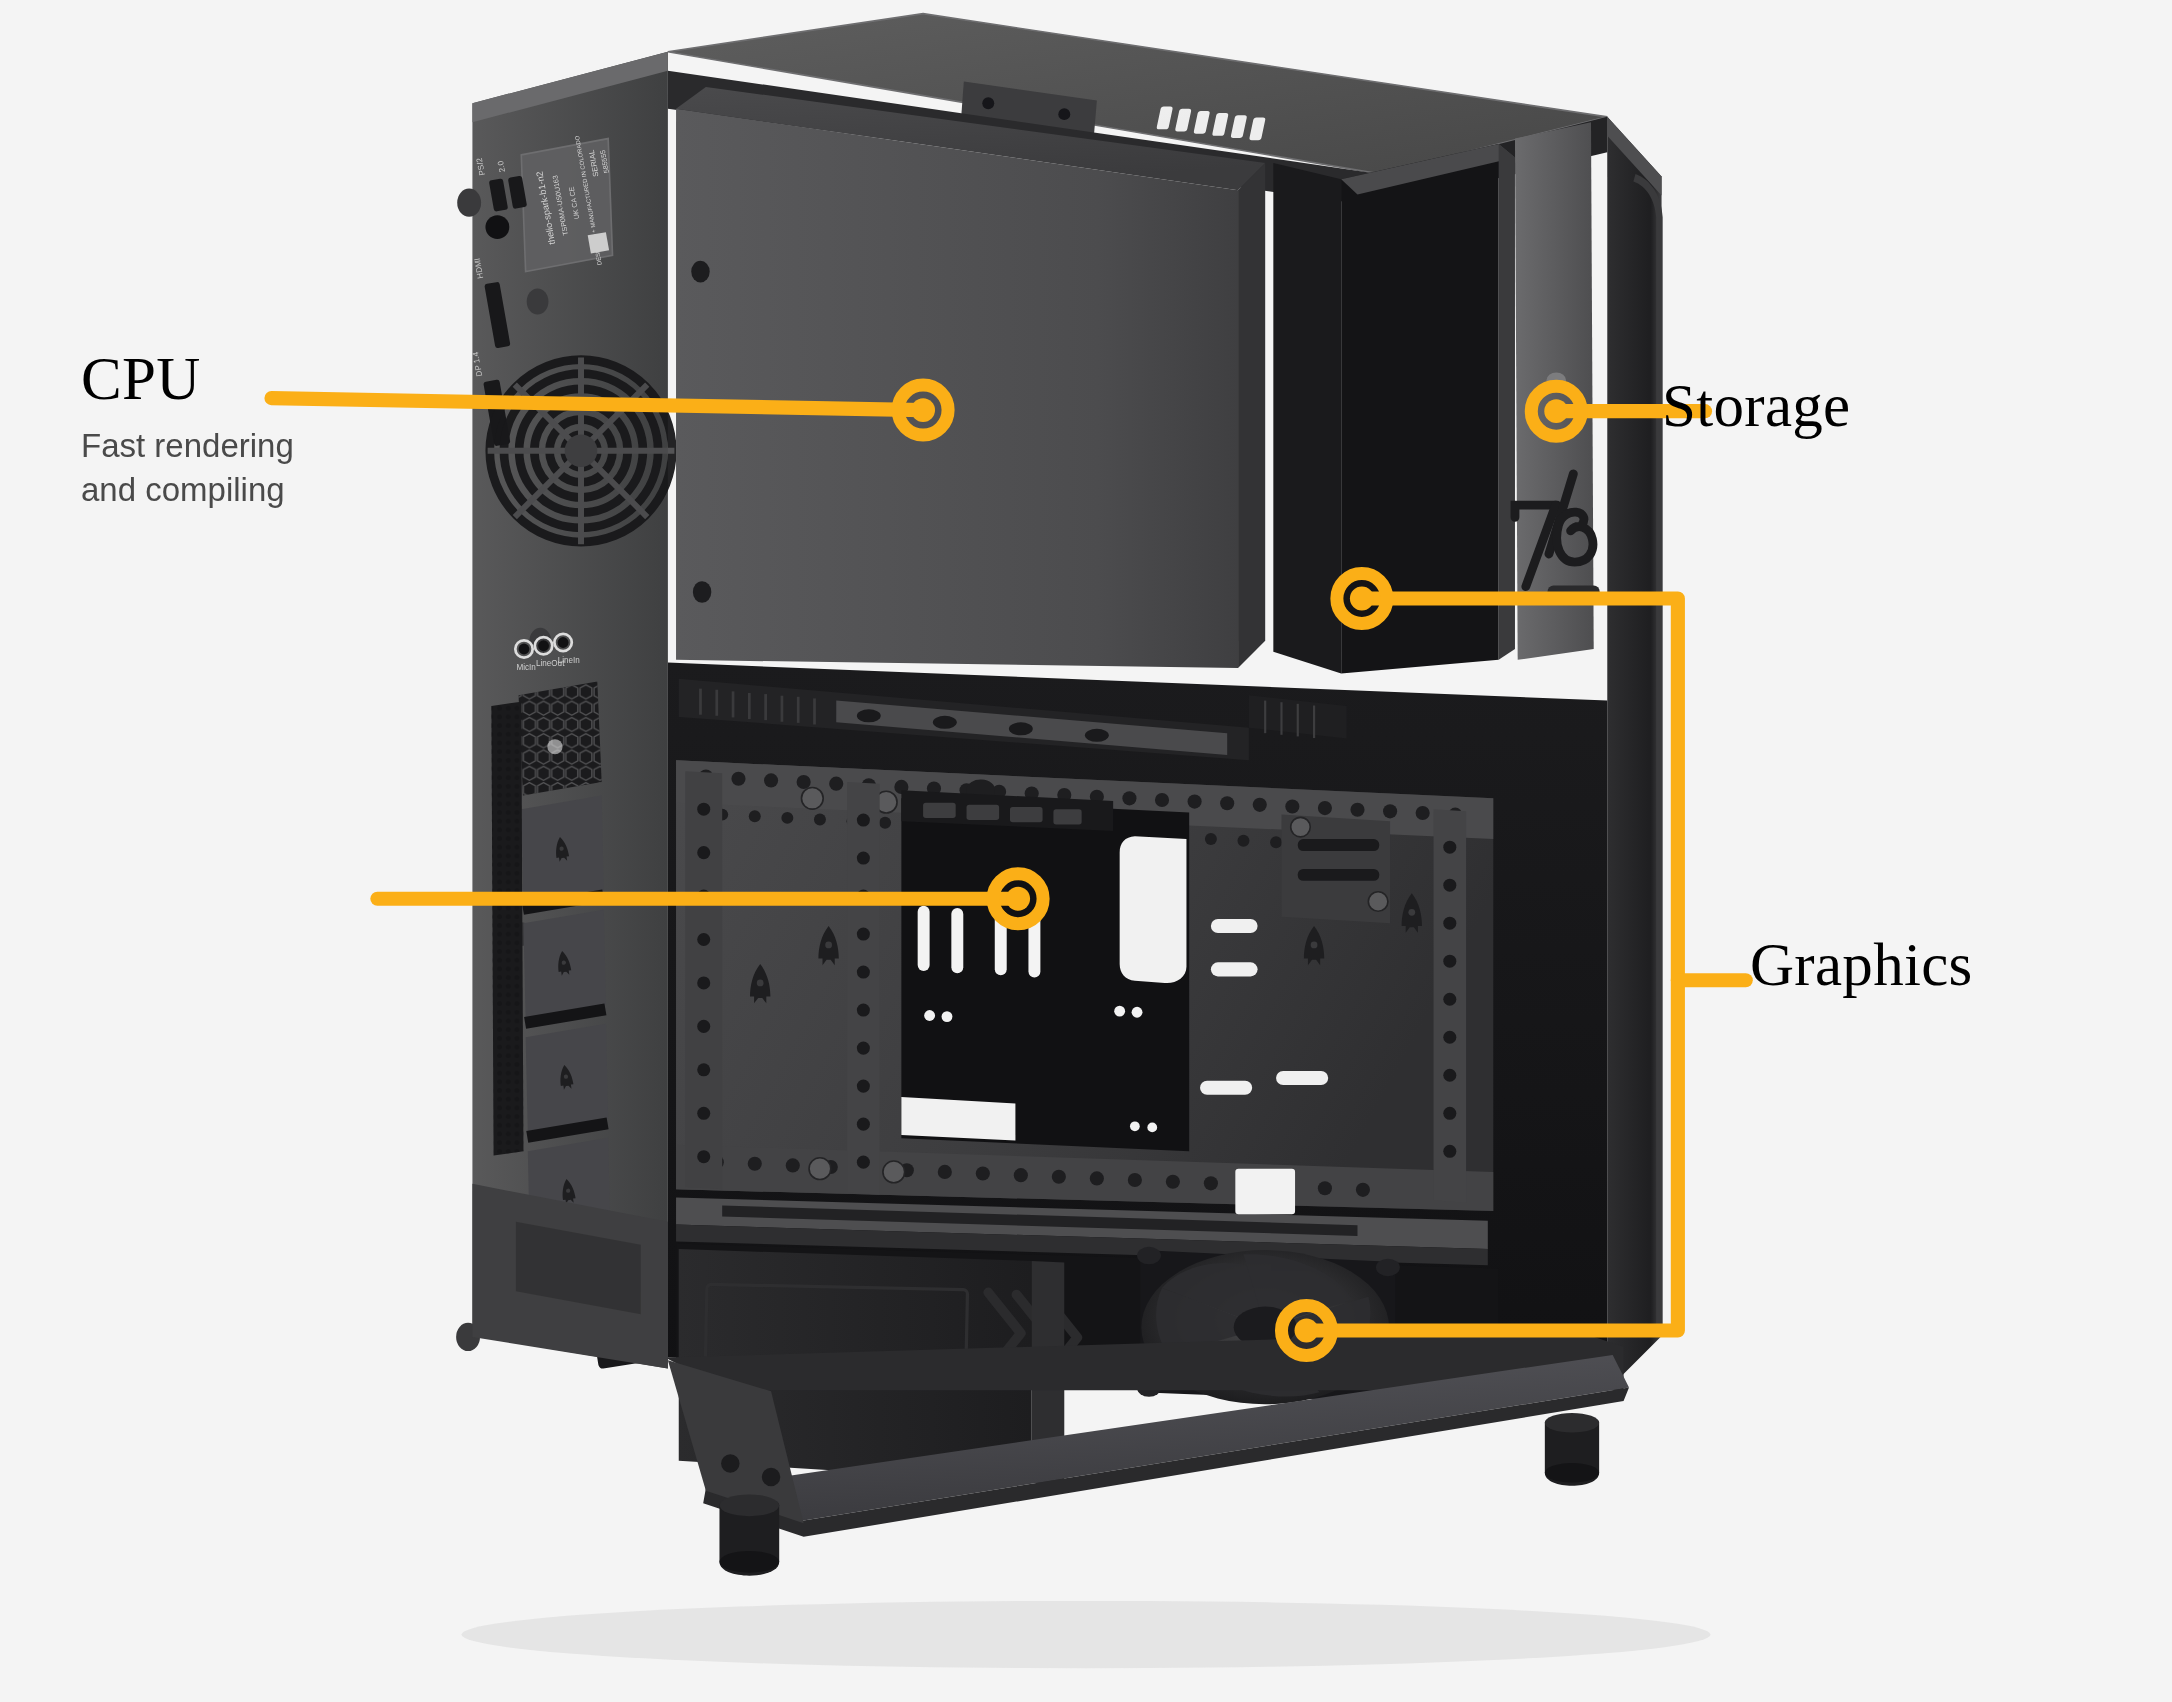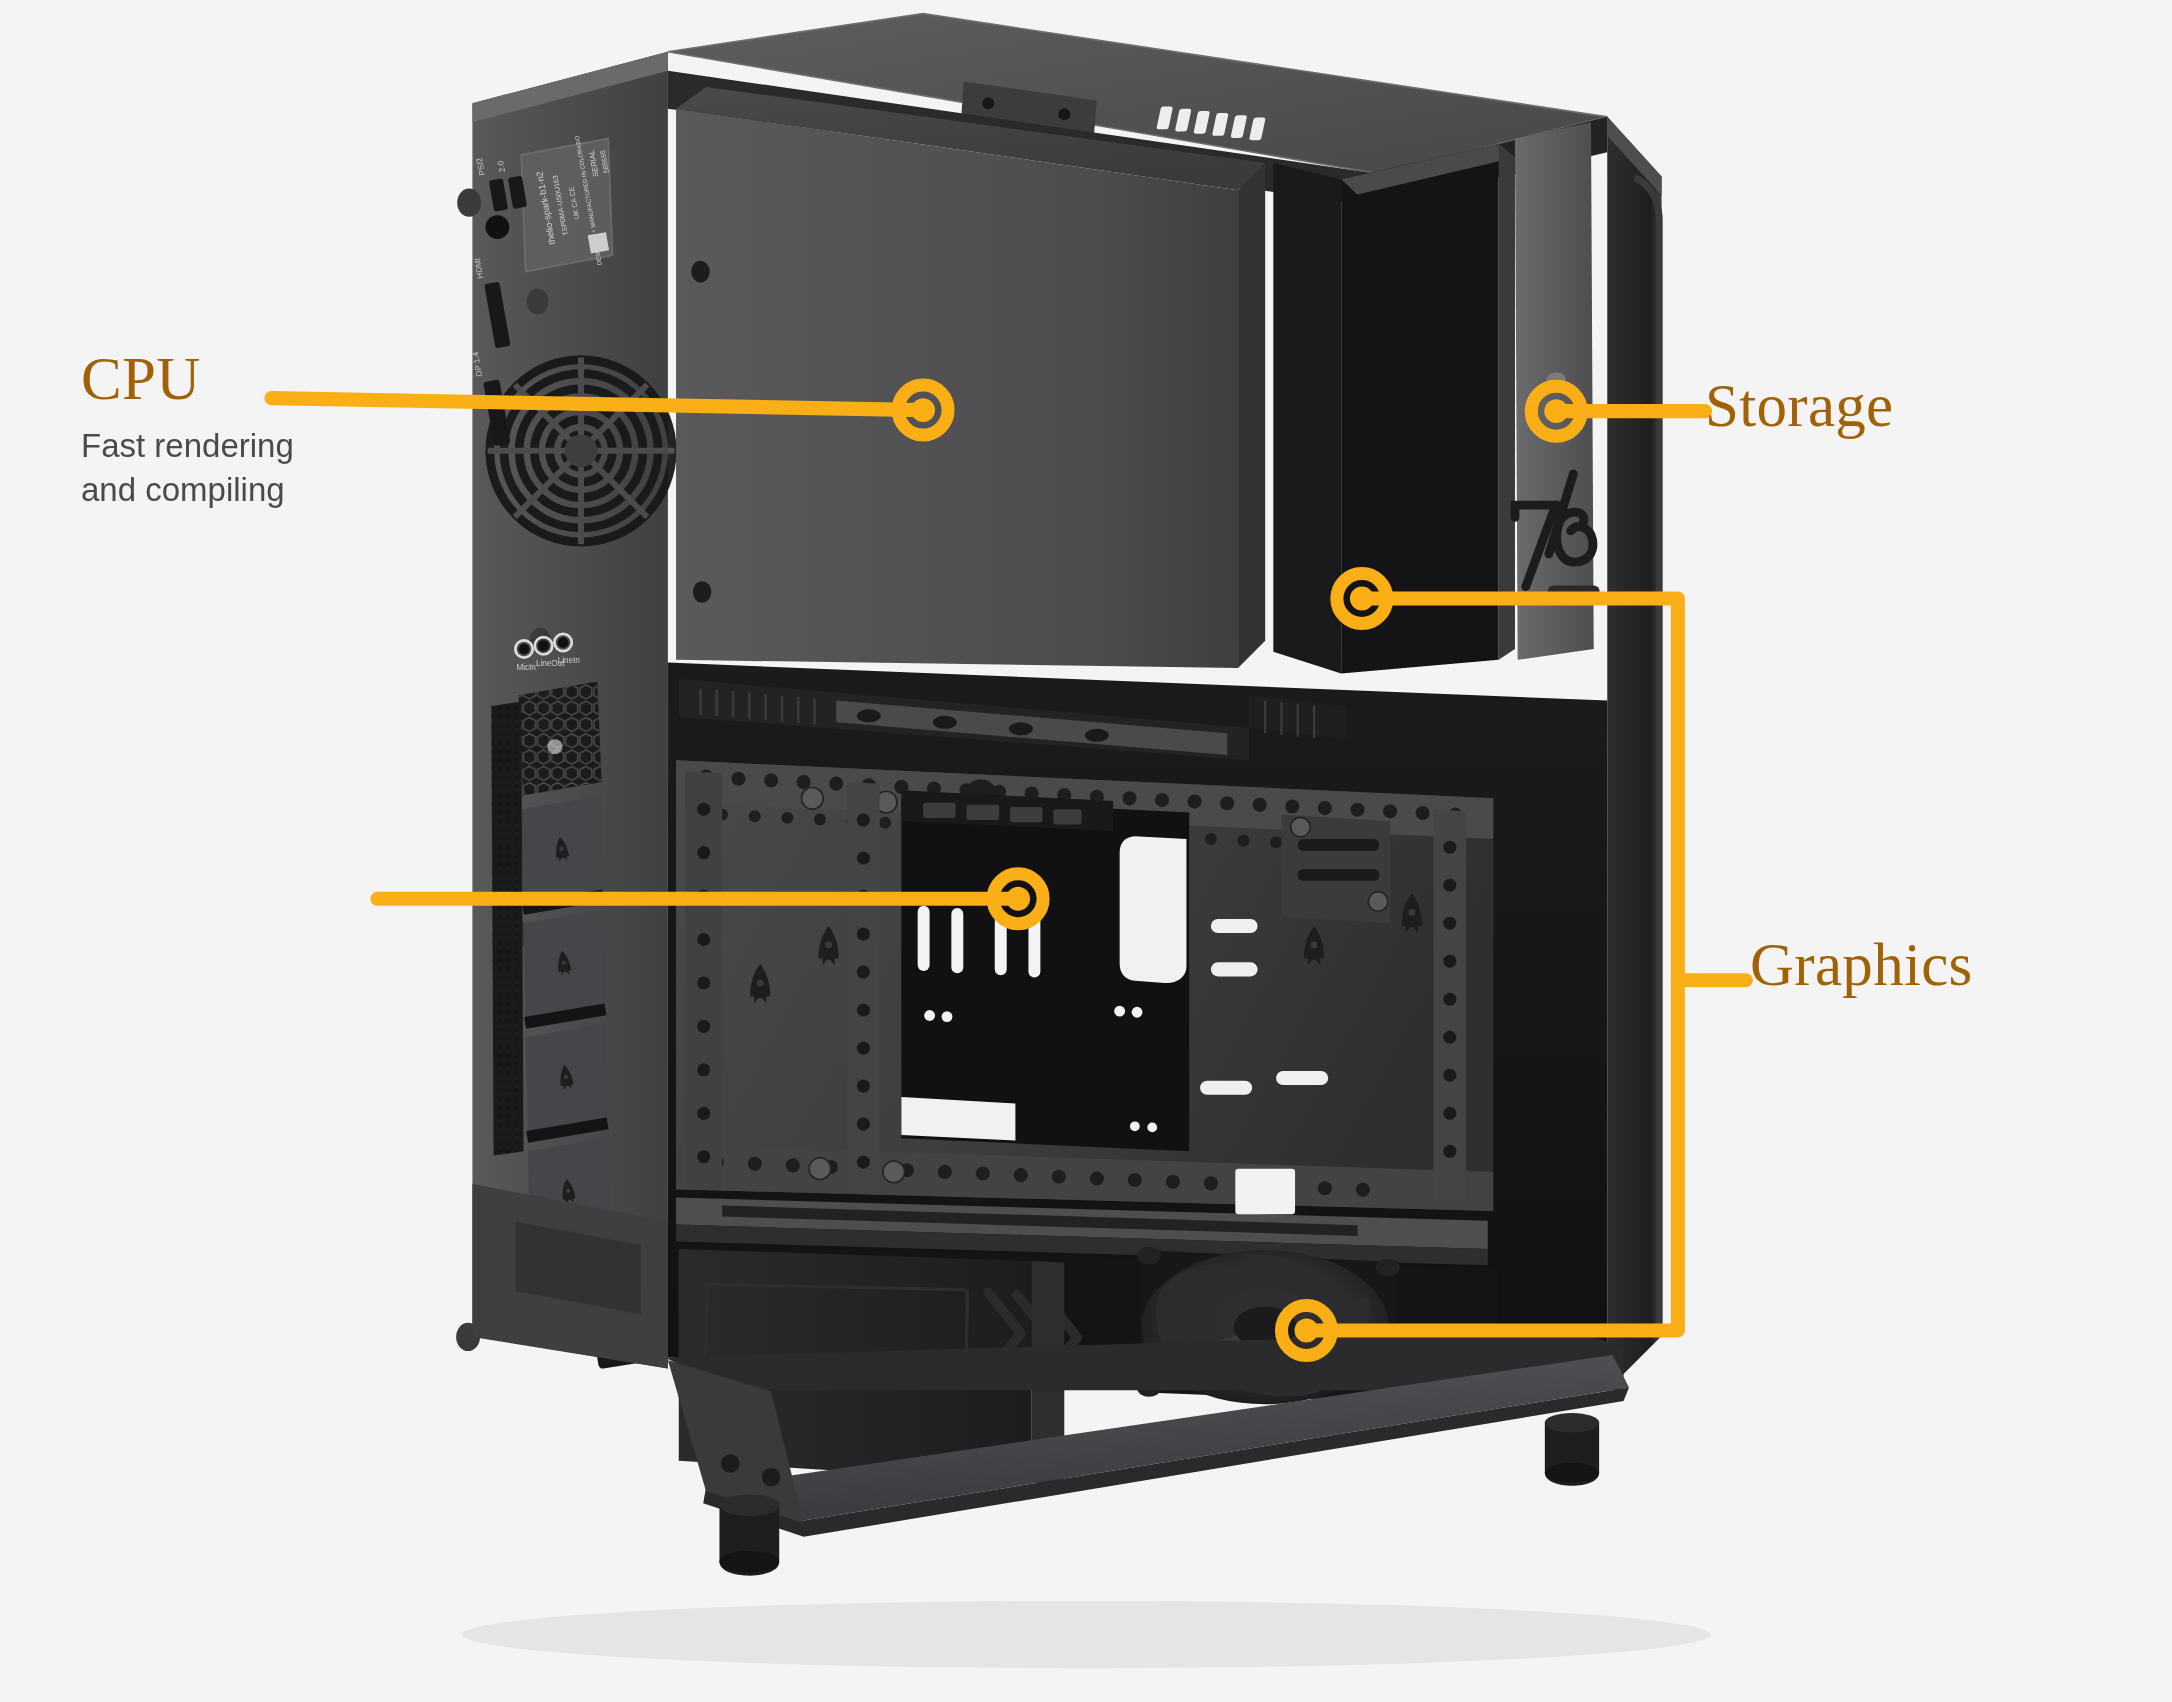--- a/index.html
+++ b/index.html
@@ -11,38 +11,38 @@
   }
   #stage { position:absolute; inset:0; width:2172px; height:1702px; }
 
   
   .callout { position:absolute; }
   .callout .c-title {
     font-family:"Liberation Serif", serif;
     font-weight:400;
     font-size:61px;
     line-height:1.0;
-    color:#a16207;
+    color:#000000;
     letter-spacing:0.3px;
     white-space:nowrap;
   }
   .callout .c-desc {
     font-family:"Liberation Sans", sans-serif;
     font-weight:400;
     font-size:33px;
     line-height:1.33;
     color:#4a4a4a;
     margin-top:15px;
     white-space:pre-line;
   }
   .callout.right-align { text-align:left; }
 
   #cpu-callout      { left:81px;  top:348px; }
   #graphics-callout { left:81px;  top:858px; }
-  #storage-callout  { left:1705px; top:375px;text-align:center; }
+  #storage-callout  { left:1662px; top:375px;text-align:center; }
   #thermals-callout { left:1750px; top:934px; }
 
   
   #leaders { position:absolute; inset:0; width:2172px; height:1702px; pointer-events:none; }
 
   
   #case-figure { position:absolute; left:0; top:0; width:2172px; height:1702px; }
 </style>
 </head>
 <body>

